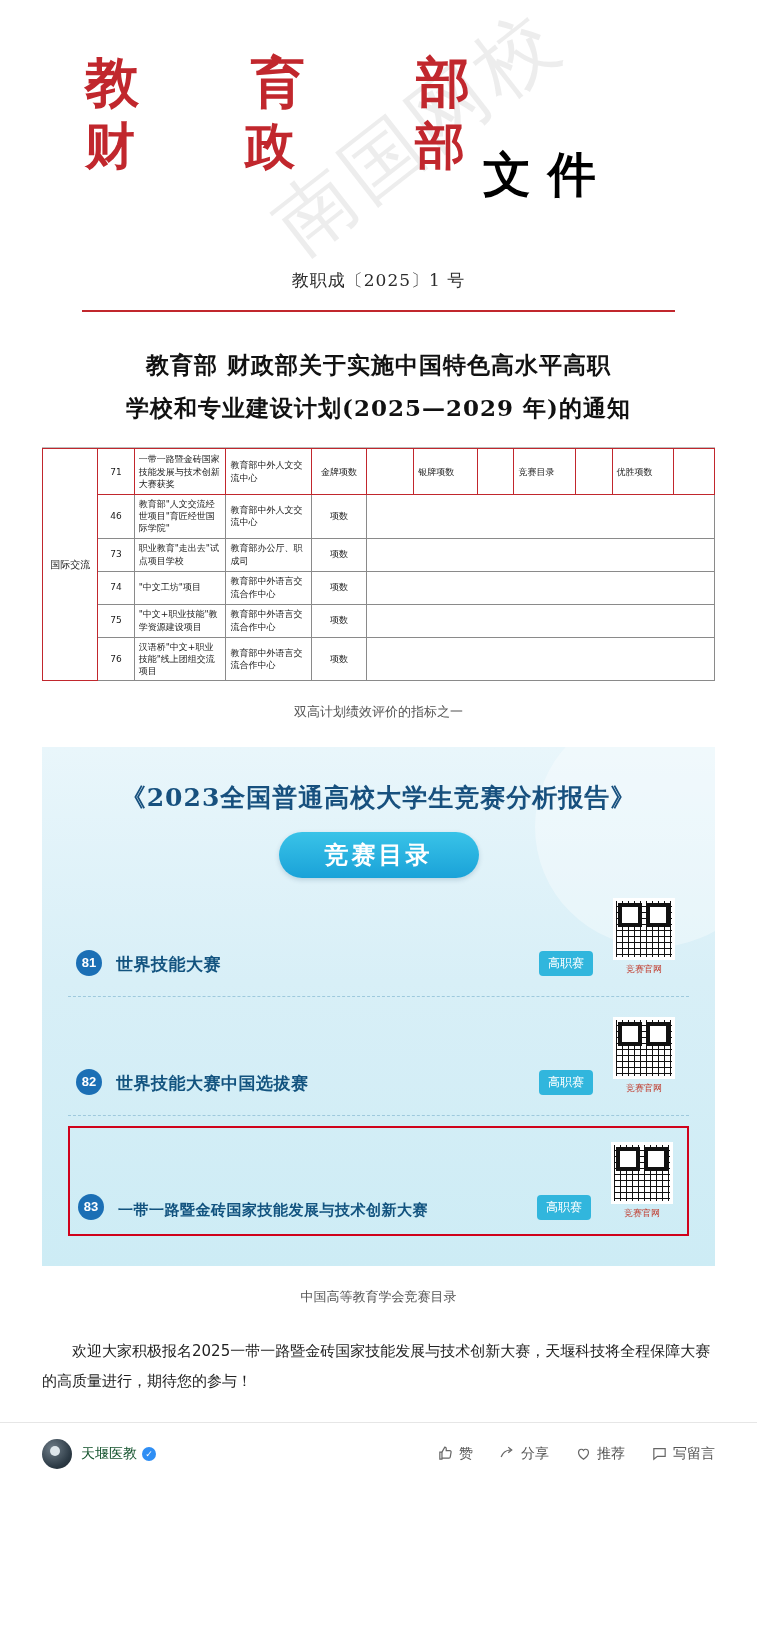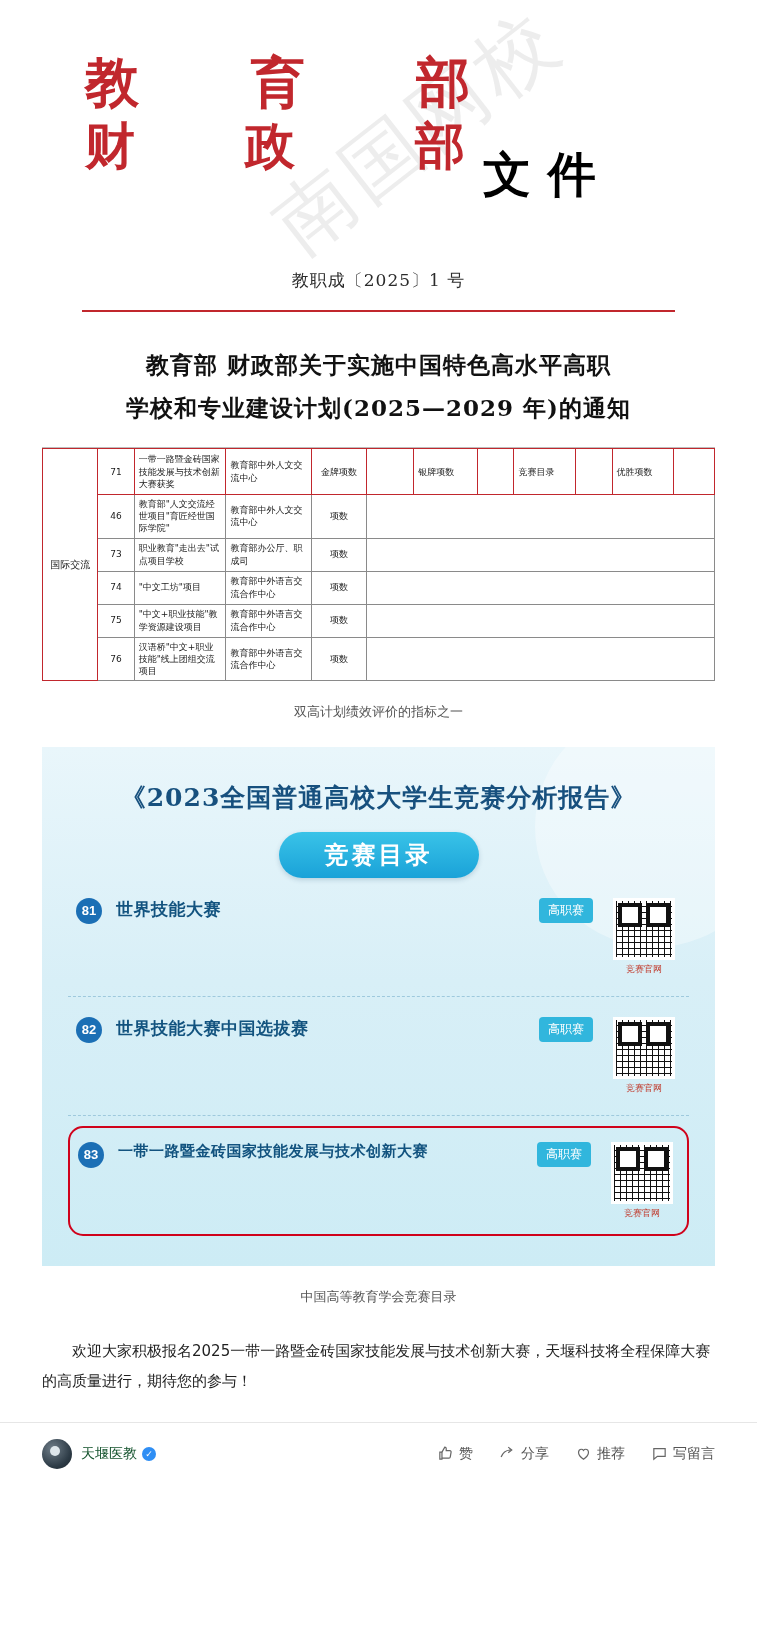--- a/index.html
+++ b/index.html
@@ -172,27 +172,27 @@
     font-weight: bold;
     display: flex;
     align-items: center;
     justify-content: center;
     letter-spacing: 3px;
     position: relative; z-index: 2;
     box-shadow: 0 2px 5px rgba(0,60,100,0.18);
   }
   .entry {
     display: flex;
-    align-items: flex-start;
+    align-items: flex-end;
     padding: 20px 8px;
     position: relative;
     z-index: 2;
     border-bottom: 1px dashed #9ec9dd;
   }
-  .entry:last-child { border-bottom: none; border-radius: 15px; }
+  .entry:last-child { border-bottom: none; }
   .entry.boxed {
     border: 2px solid #d0021b;
     border-bottom: 2px solid #d0021b;
     margin-top: 10px;
     padding: 14px 8px;
   }
   .num-badge {
     width: 26px; height: 26px;
     border-radius: 50%;
     background: #1b6fb5;

